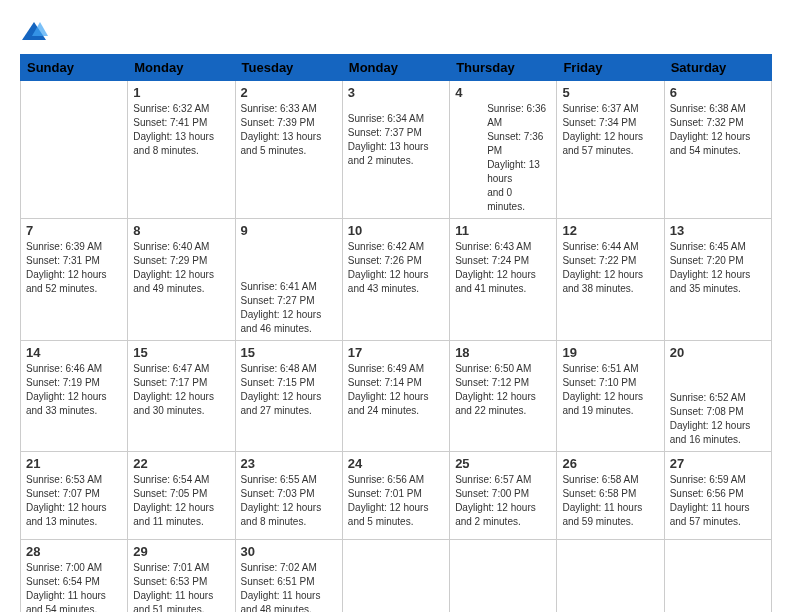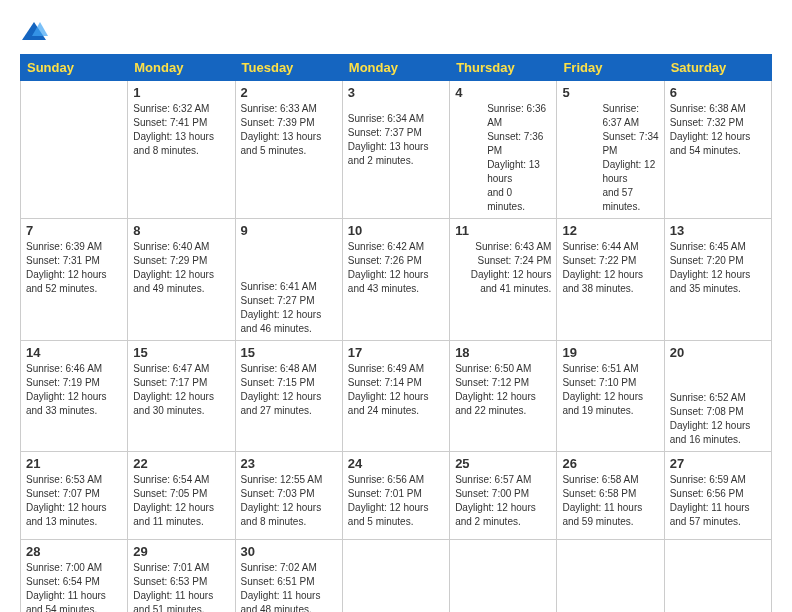--- a/index.html
+++ b/index.html
@@ -61,21 +61,21 @@
     }
     .calendar {
       flex: 1;
       border: 1px solid #ccc;
       border-collapse: collapse;
       width: 100%;
       table-layout: fixed;
     }
     .calendar th {
       background: #1565c0;
-      color: #fde047;
+      color: #000000;
       text-align: left;
       padding: 5px 6px;
       font-size: 13px;
       font-weight: bold;
       border: 1px solid #1565c0;
     }
     .calendar td {
       vertical-align: top;
       border: 1px solid #ccc;
       padding: 4px 5px;
@@ -161,21 +161,21 @@
           </td>
           <td>
             <span class="day-num">4</span>
             <div class="day-info" style="white-space: pre-line; margin-left: 32px;">Sunrise: 6:36 AM
 Sunset: 7:36 PM
 Daylight: 13 hours
 and 0 minutes.</div>
           </td>
           <td>
             <span class="day-num">5</span>
-            <div class="day-info" style="white-space: pre-line; margin-left: 40px;">Sunrise: 6:37 AM
+            <div class="day-info" style="white-space: pre-line;">Sunrise: 6:37 AM
 Sunset: 7:34 PM
 Daylight: 12 hours
 and 57 minutes.</div>
           </td>
           <td>
             <span class="day-num">6</span>
             <div class="day-info" style="white-space: pre-line;">Sunrise: 6:38 AM
 Sunset: 7:32 PM
 Daylight: 12 hours
 and 54 minutes.</div>
@@ -205,21 +205,21 @@
           </td>
           <td>
             <span class="day-num">10</span>
             <div class="day-info" style="white-space: pre-line;">Sunrise: 6:42 AM
 Sunset: 7:26 PM
 Daylight: 12 hours
 and 43 minutes.</div>
           </td>
           <td>
             <span class="day-num">11</span>
-            <div class="day-info" style="white-space: pre-line; text-align: right;">Sunrise: 6:43 AM
+            <div class="day-info" style="white-space: pre-line;">Sunrise: 6:43 AM
 Sunset: 7:24 PM
 Daylight: 12 hours
 and 41 minutes.</div>
           </td>
           <td>
             <span class="day-num">12</span>
             <div class="day-info" style="white-space: pre-line;">Sunrise: 6:44 AM
 Sunset: 7:22 PM
 Daylight: 12 hours
 and 38 minutes.</div>
@@ -293,21 +293,21 @@
           </td>
           <td>
             <span class="day-num">22</span>
             <div class="day-info" style="white-space: pre-line;">Sunrise: 6:54 AM
 Sunset: 7:05 PM
 Daylight: 12 hours
 and 11 minutes.</div>
           </td>
           <td>
             <span class="day-num">23</span>
-            <div class="day-info" style="white-space: pre-line;">Sunrise: 12:55 AM
+            <div class="day-info" style="white-space: pre-line;">Sunrise: 6:55 AM
 Sunset: 7:03 PM
 Daylight: 12 hours
 and 8 minutes.</div>
           </td>
           <td>
             <span class="day-num">24</span>
             <div class="day-info" style="white-space: pre-line;">Sunrise: 6:56 AM
 Sunset: 7:01 PM
 Daylight: 12 hours
 and 5 minutes.</div>

